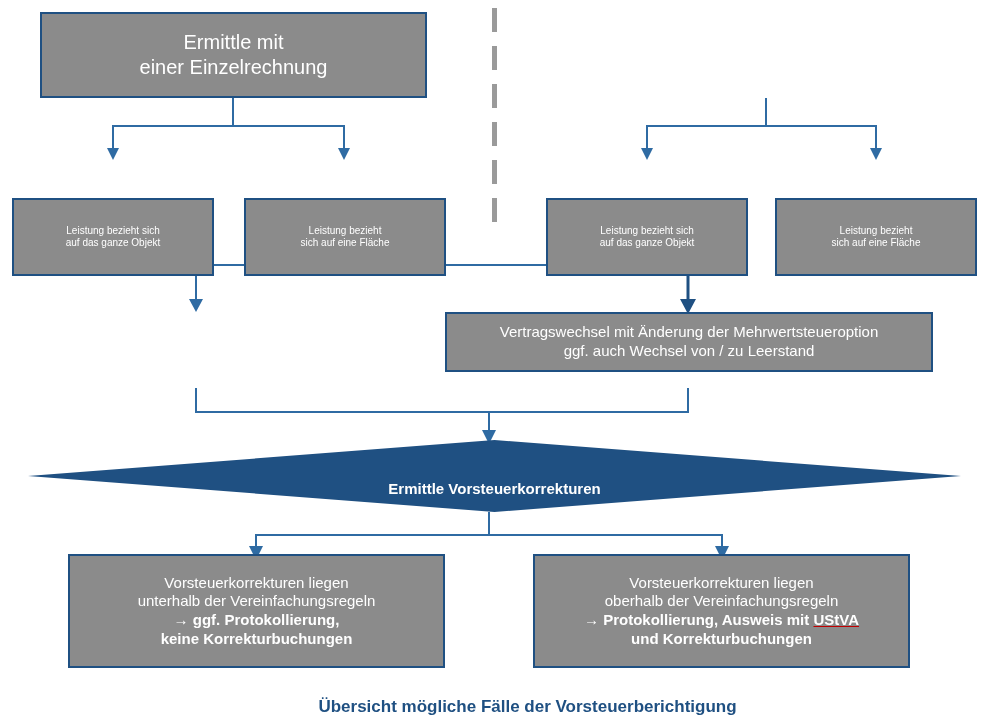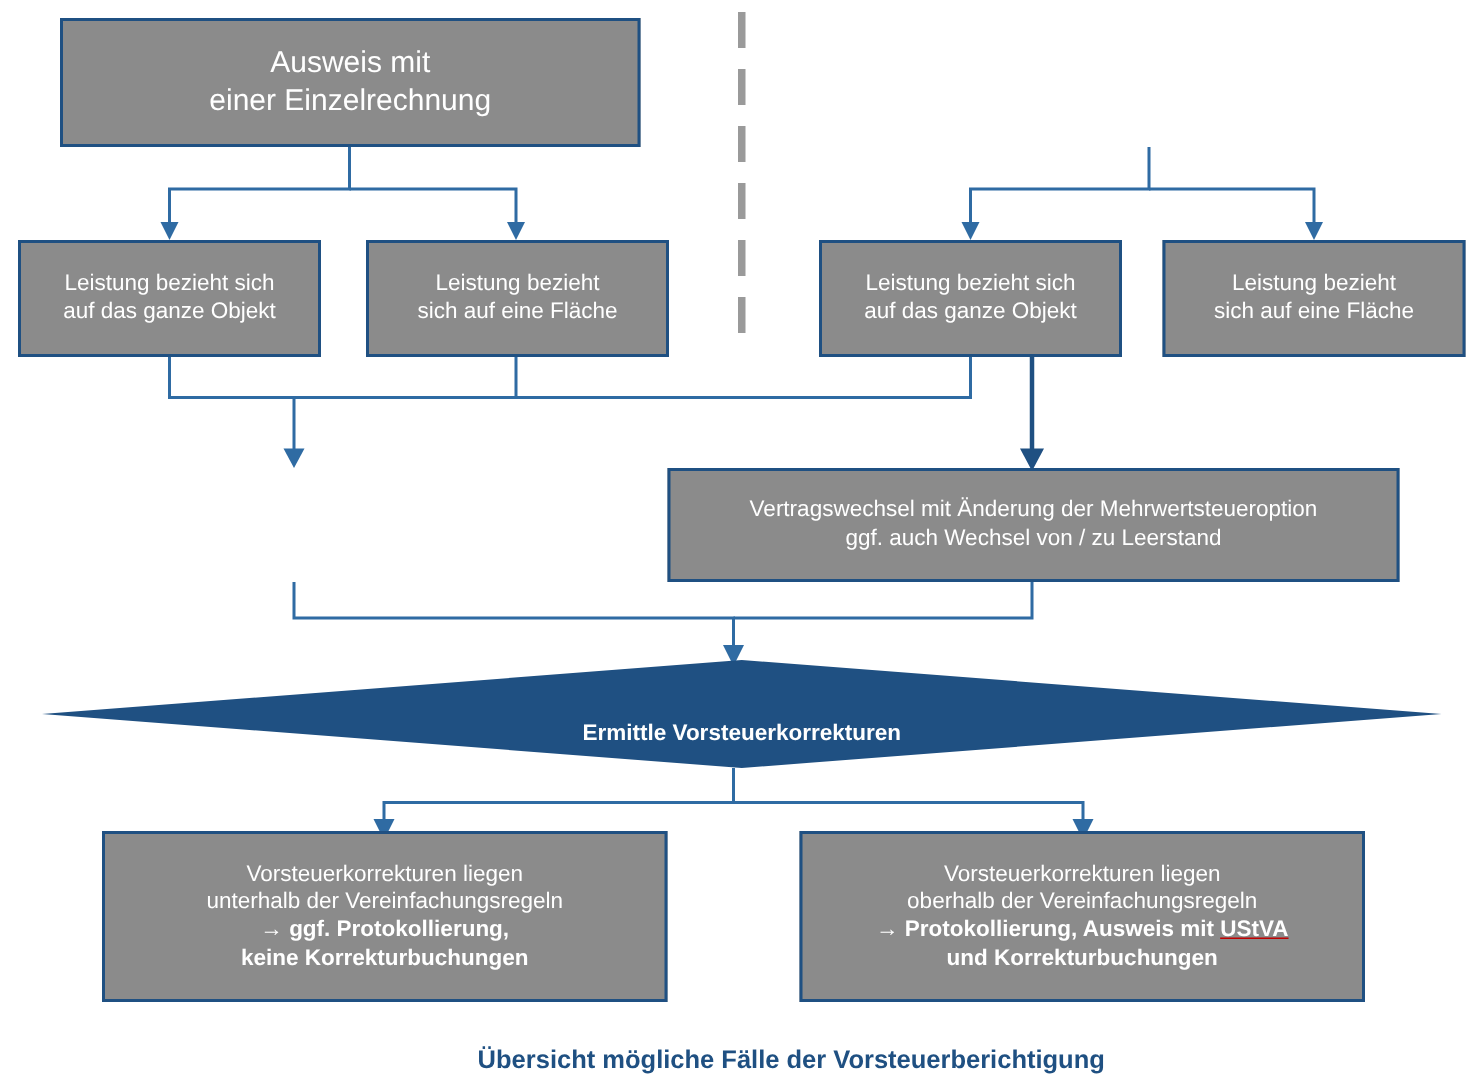--- a/index.html
+++ b/index.html
@@ -38,21 +38,22 @@
     line-height: 1.25;
     padding: 4px 8px;
   }
   .box .inner {
     width: 100%;
   }
   .box-top {
     font-size: 20px;
   }
   .box-mid {
-    font-size: 15px;
+    font-size: 10px;
+    margin-top: 38px;
   }
   .box-wide {
     font-size: 15px;
   }
   .box-bottom {
     font-size: 15px;
   }
   .bold {
     font-weight: bold;
   }
@@ -156,21 +157,21 @@
     <div class="dash" style="top:0px;height:24px;"></div>
     <div class="dash" style="top:38px;height:24px;"></div>
     <div class="dash" style="top:76px;height:24px;"></div>
     <div class="dash" style="top:114px;height:24px;"></div>
     <div class="dash" style="top:152px;height:24px;"></div>
     <div class="dash" style="top:190px;height:24px;"></div>
   </div>
 
   <div class="box box-top" style="left:40px; top:12px; width:387px; height:86px;">
     <div class="inner">
-      <div>Ausweis mit</div>
+      <div>Ermittle mit</div>
       <div>einer Einzelrechnung</div>
     </div>
   </div>
 
 
   <div class="box box-mid" style="left:12px; top:160px; width:202px; height:78px;">
     <div class="inner">
       <div>Leistung bezieht sich</div>
       <div>auf das ganze Objekt</div>
     </div>
@@ -191,21 +192,21 @@
   </div>
 
   <div class="box box-mid" style="left:775px; top:160px; width:202px; height:78px;">
     <div class="inner">
       <div>Leistung bezieht</div>
       <div>sich auf eine Fläche</div>
     </div>
   </div>
 
 
-  <div class="box box-wide" style="left:445px; top:312px; width:488px; height:76px;">
+  <div class="box box-wide" style="left:445px; top:312px; width:488px; height:60px;">
     <div class="inner">
       <div>Vertragswechsel mit Änderung der Mehrwertsteueroption</div>
       <div>ggf. auch Wechsel von / zu Leerstand</div>
     </div>
   </div>
 
   <div class="diamond-wrap">
     <svg width="933" height="72" viewBox="0 0 933 72">
       <polygon points="466.5,0 933,36 466.5,72 0,36" fill="#1f5082"></polygon>
     </svg>

